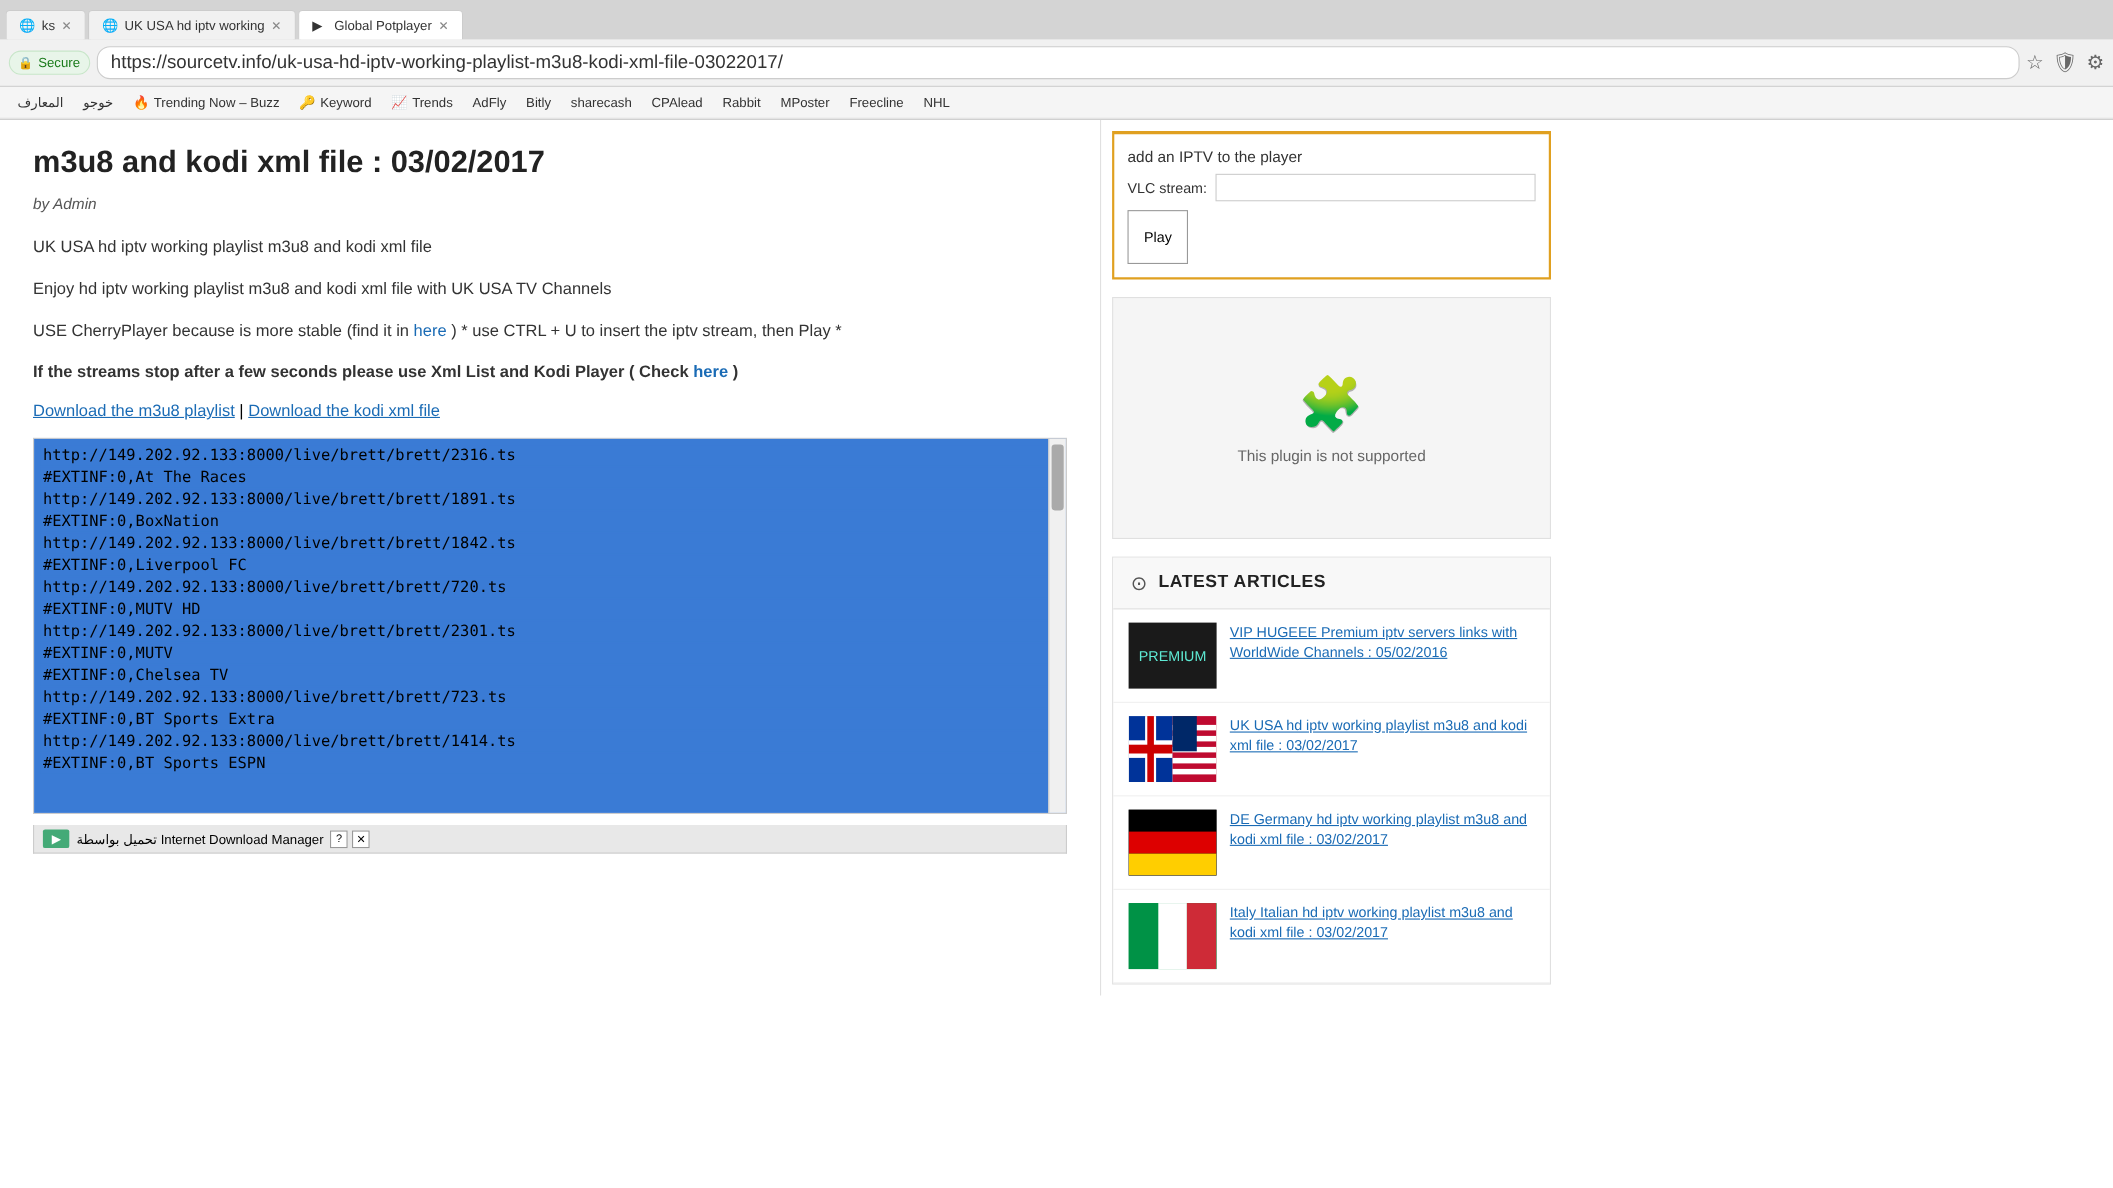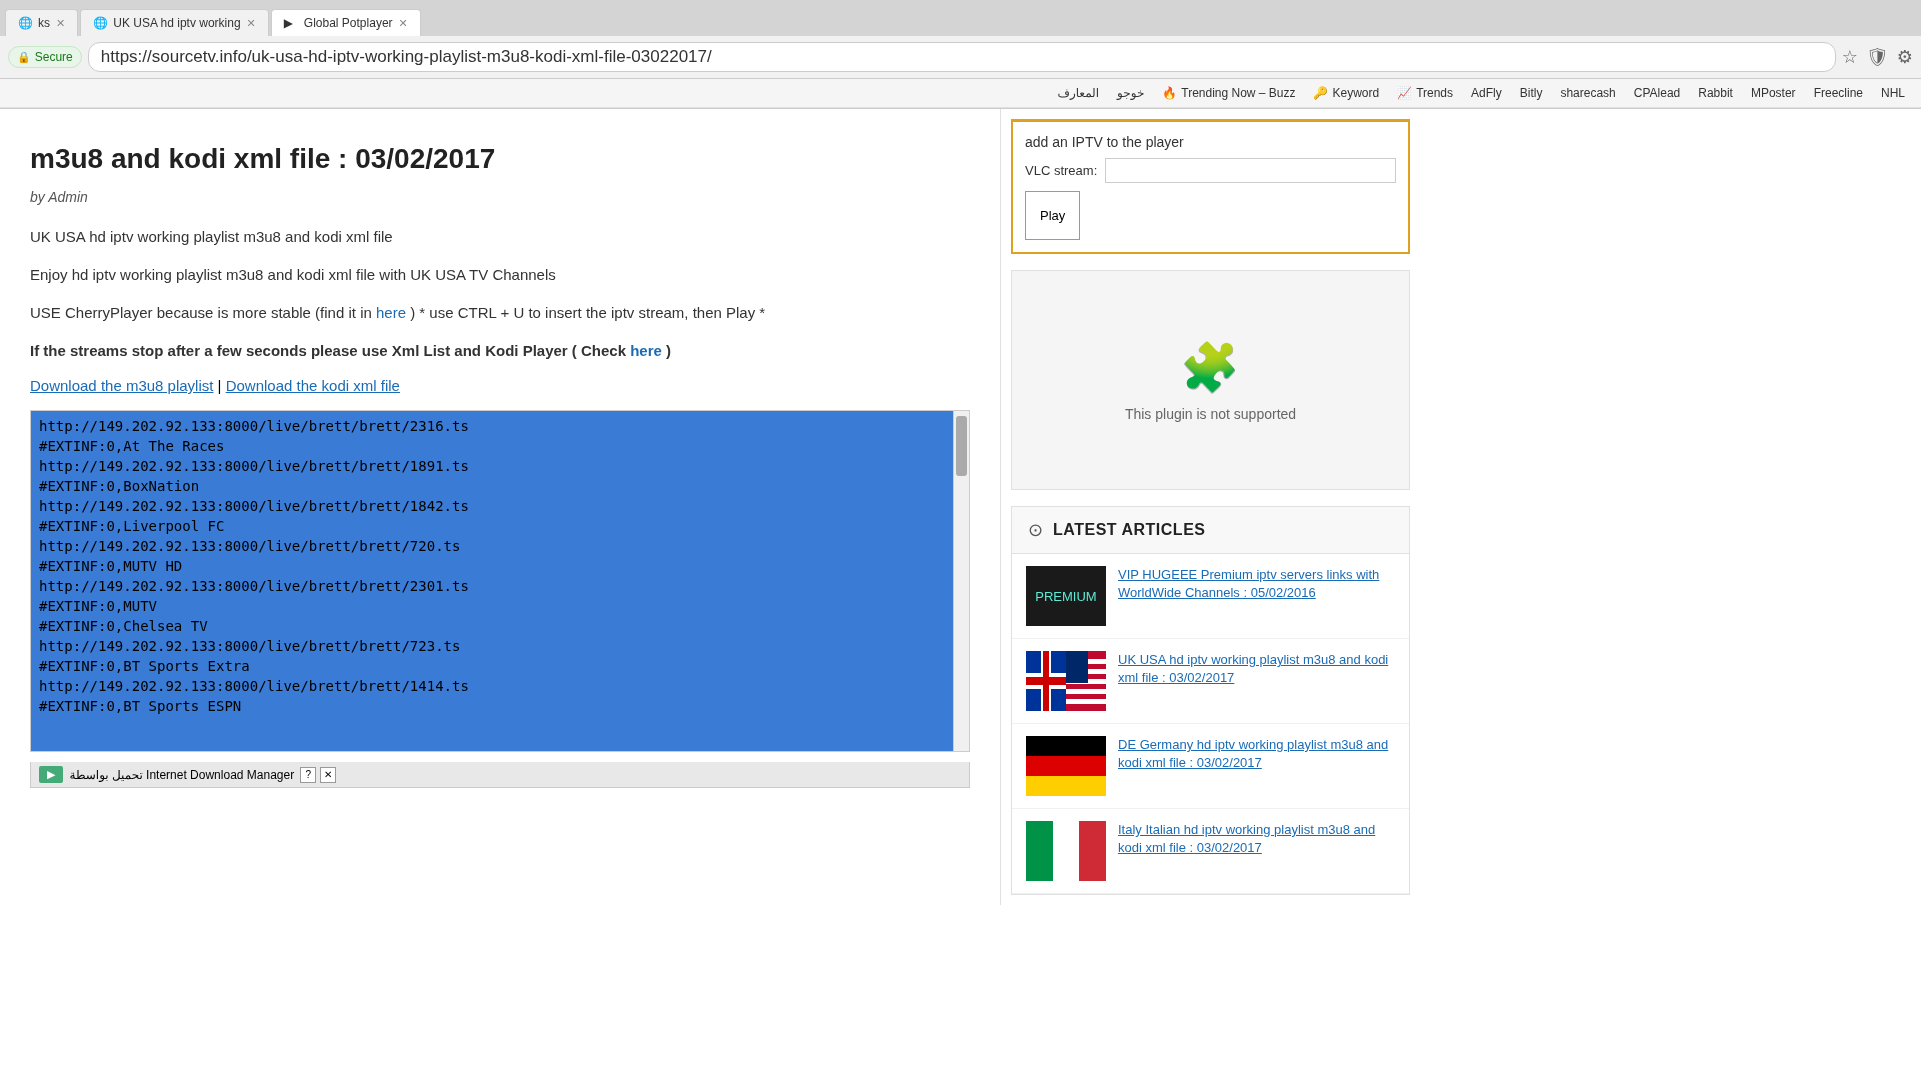--- a/index.html
+++ b/index.html
@@ -12,26 +12,26 @@
     .tab.active { background: #fff; z-index: 1; }
     .tab-close { margin-left: 6px; color: #888; cursor: pointer; font-size: 11px; }
     .tab-favicon { width: 14px; height: 14px; margin-right: 6px; }
 
     .address-bar { display: flex; align-items: center; padding: 6px 8px; background: #f1f1f1; border-bottom: 1px solid #ccc; gap: 6px; }
     .secure-badge { display: flex; align-items: center; gap: 4px; font-size: 12px; color: #1a7a1a; background: #e8f5e9; padding: 3px 8px; border-radius: 12px; border: 1px solid #c8e6c9; }
     .lock-icon { font-size: 11px; }
     .url-bar { flex: 1; background: #fff; border: 1px solid #ccc; border-radius: 12px; padding: 4px 12px; font-size: 17px; color: #333; }
     .browser-actions { display: flex; gap: 8px; align-items: center; font-size: 18px; color: #666; }
 
-    .bookmarks-bar { display: flex; align-items: center; padding: 4px 8px; background: #f5f5f5; border-bottom: 1px solid #e0e0e0; gap: 2px; overflow: hidden; justify-content: flex-end; }
+    .bookmarks-bar { display: flex; align-items: center; padding: 4px 8px; background: #f5f5f5; border-bottom: 1px solid #e0e0e0; gap: 2px; overflow: hidden; }
     .bookmark-item { display: flex; align-items: center; gap: 4px; padding: 3px 8px; font-size: 12px; color: #333; cursor: pointer; white-space: nowrap; border-radius: 3px; }
 
     
     .page-layout { display: flex; width: 100%; }
-    .main-content { flex: 1; padding: 32px 30px; max-width: 1000px; }
+    .main-content { flex: 1; padding: 20px 30px; max-width: 1000px; }
     .sidebar { width: 420px; min-width: 420px; padding: 10px; border-left: 1px solid #e0e0e0; }
 
     
     .article-title { font-size: 28px; font-weight: bold; color: #222; margin-bottom: 12px; line-height: 1.3; }
     .article-meta { font-size: 14px; color: #555; margin-bottom: 20px; font-style: italic; }
     .article-body p { margin-bottom: 14px; font-size: 15px; line-height: 1.6; color: #333; }
     .article-body a { color: #1a6bb5; text-decoration: none; }
     .article-body .bold { font-weight: bold; }
     .download-links { margin-bottom: 16px; font-size: 15px; }
     .download-links a { color: #1a6bb5; }

